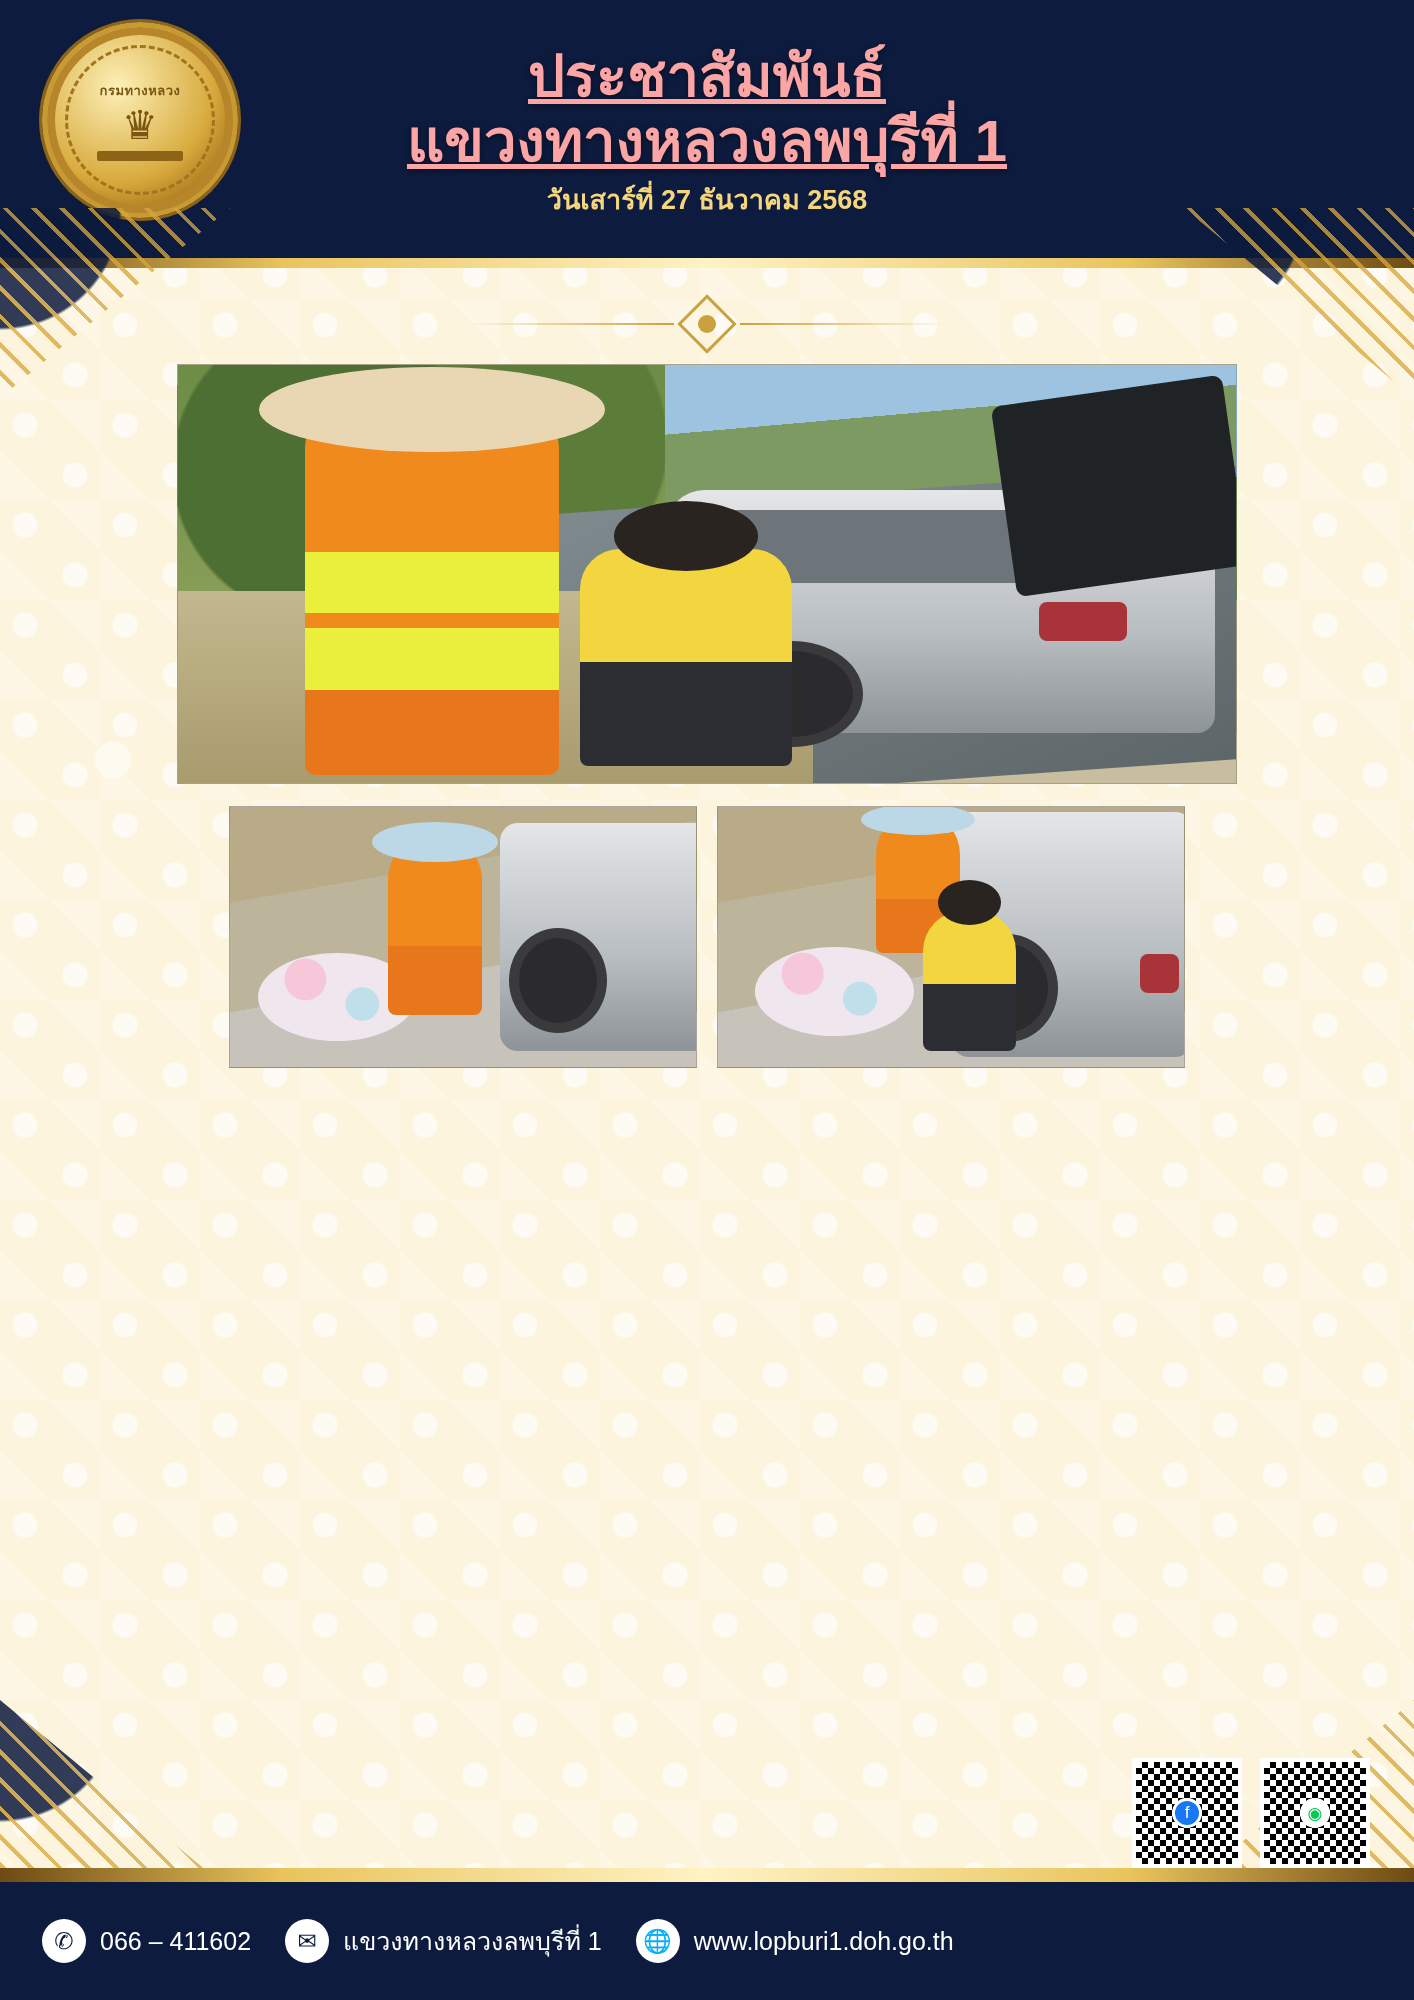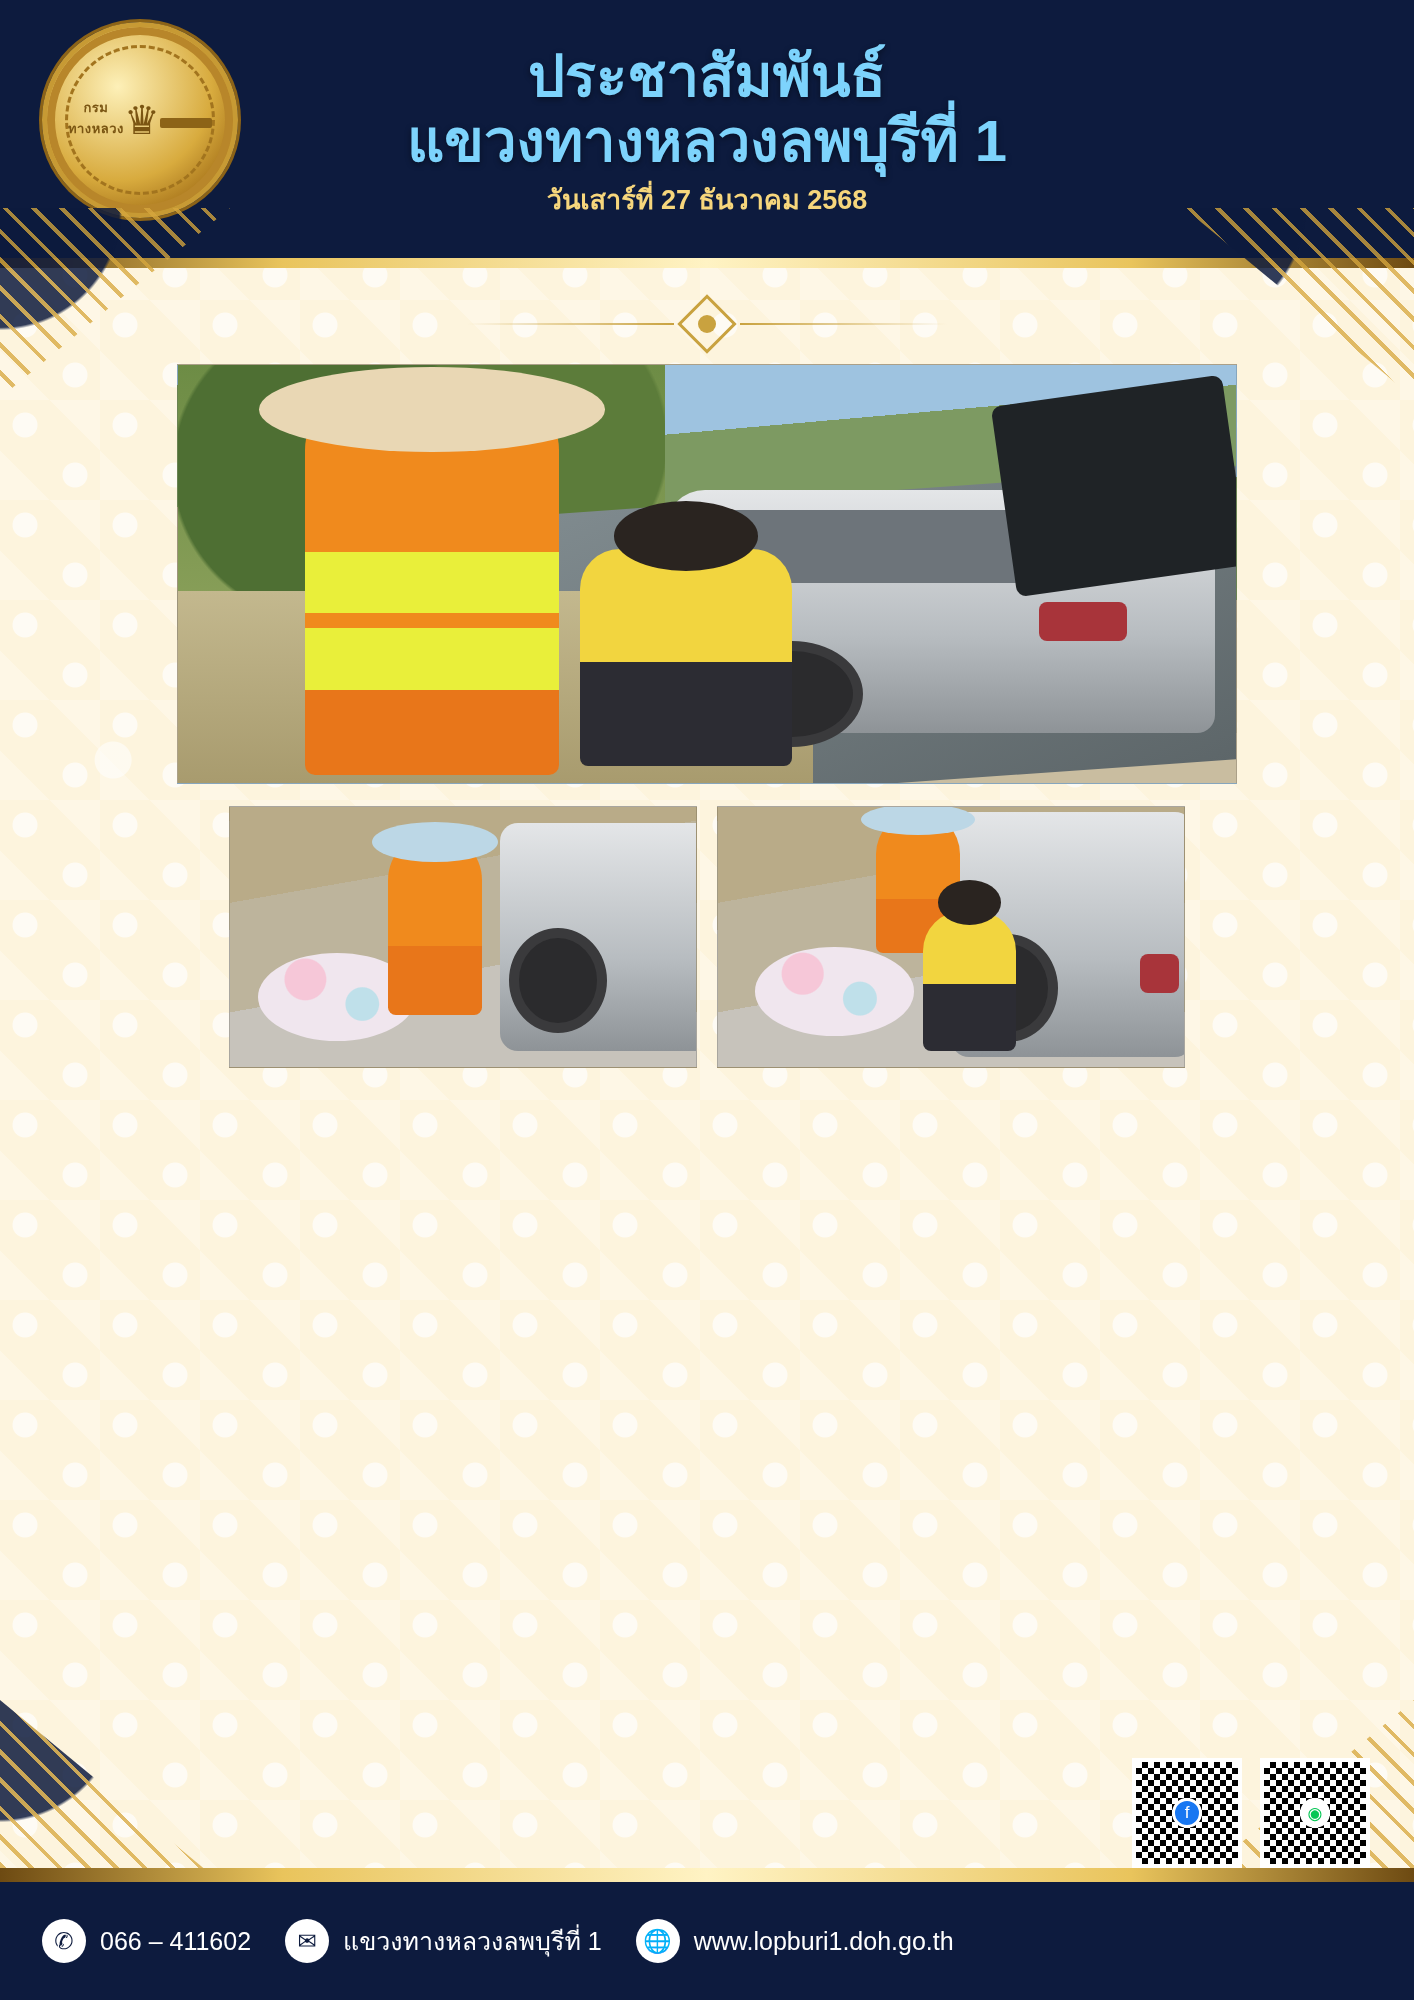--- a/index.html
+++ b/index.html
@@ -45,30 +45,31 @@
     position: absolute; left: 42px; top: 22px;
     width: 196px; height: 196px; border-radius: 50%;
     background: radial-gradient(circle at 38% 32%, #fdf0b8, #d8ab3e 55%, #a9761c 78%, #f3dd94 92%);
     border: 5px solid #c79a34;
     box-shadow: inset 0 0 0 8px #b8862a, 0 0 0 3px #8c6317;
     display: flex; align-items: center; justify-content: center;
   }
   .seal-inner {
     width: 150px; height: 150px; border-radius: 50%;
     border: 3px dashed #a2741e;
-    display: flex; flex-direction: row; align-items: center; justify-content: center;
+    display: flex; flex-direction: column; align-items: center; justify-content: center;
     color: #7a5512; text-align: center;
   }
   .seal-top-text { font-size: 13px; font-weight: bold; letter-spacing: .5px; margin-bottom: 4px; }
   .seal-glyph { font-size: 40px; line-height: 1; color: #7b5512; }
   .seal-base { width: 86px; height: 10px; margin-top: 6px; background: #8c6317; border-radius: 2px; }
   .header-titles { padding-top: 44px; text-align: center; }
   .title-line1, .title-line2 {
-    color: #7dd3fc; font-weight: bold; line-height: 1.12;
+    color: #fca5a5; font-weight: bold; line-height: 1.12;
     text-shadow: 0 2px 6px rgba(0,0,0,.45);
+    text-decoration: underline;
   }
   .title-line1 { font-size: 58px; }
   .title-line2 { font-size: 58px; }
   .header-date {
     margin-top: 4px;
     color: #f6d67c; font-size: 27px; font-weight: bold;
   }
   
   .corner {
     position: absolute; width: 230px; height: 190px; pointer-events: none;

